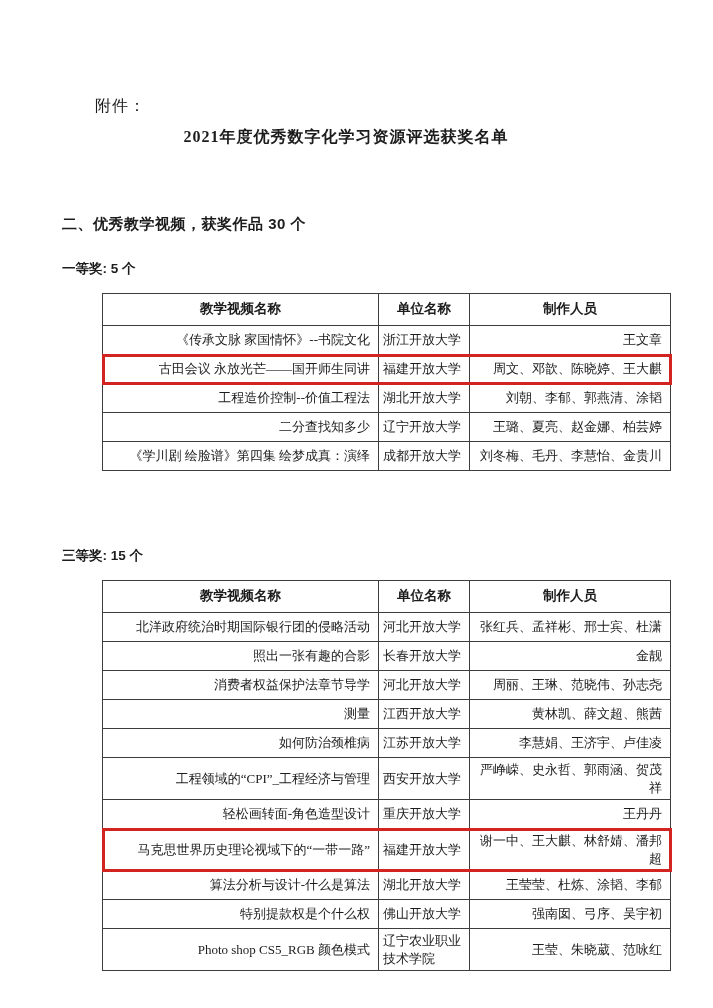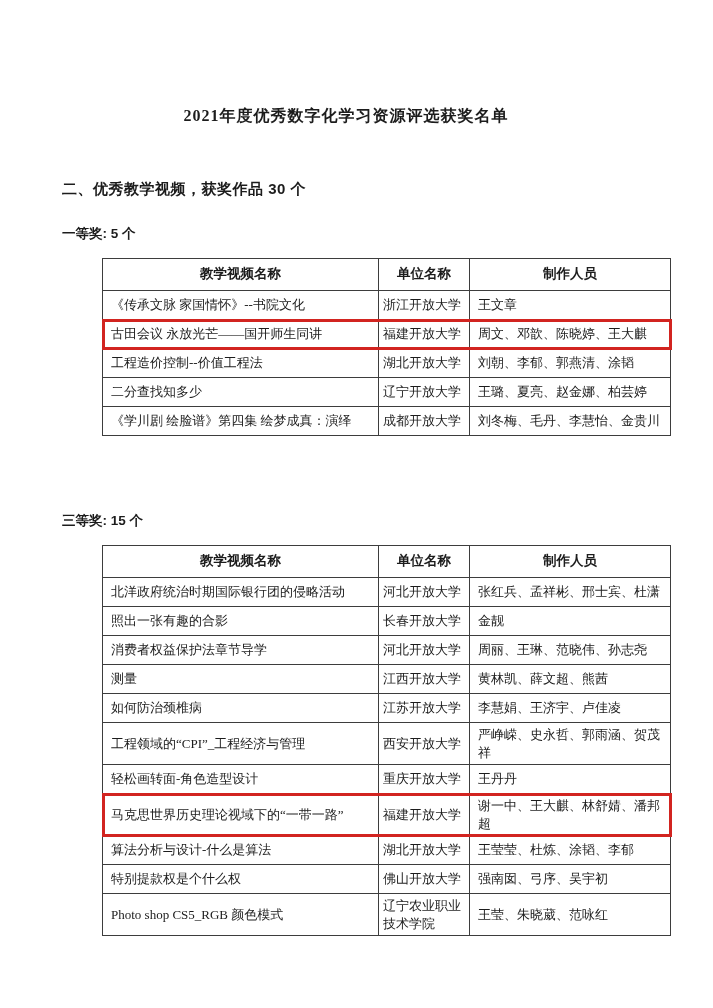--- a/index.html
+++ b/index.html
@@ -24,21 +24,21 @@
   }
   .doc-title {
     margin-top: 10px;
     width: 568px;
     text-align: center;
     font-size: 16px;
     font-weight: bold;
     letter-spacing: 1px;
   }
   .section-heading {
-    margin-top: 53px;
+    margin-top: 67px;
     font-family: "Liberation Sans", "DejaVu Sans", sans-serif;
     font-size: 15px;
     font-weight: bold;
     letter-spacing: 0.5px;
   }
   .prize-heading {
     margin-top: 26px;
     font-family: "Liberation Sans", "DejaVu Sans", sans-serif;
     font-size: 13.5px;
     font-weight: bold;
@@ -55,38 +55,40 @@
   table.awards col.c1 { width: 276px; }
   table.awards col.c2 { width: 91px; }
   table.awards col.c3 { width: 201px; }
   table.awards th, table.awards td {
     border: 1px solid var(--border);
     font-size: 13px;
     padding: 3px 8px;
     vertical-align: middle;
     line-height: 1.35;
     overflow: hidden;
+    text-align: right;
   }
   table.awards th {
     font-size: 13.5px;
     font-weight: bold;
     text-align: center;
     height: 32px;
     padding: 3px 4px;
   }
   table.awards td { height: 29px; }
   table.awards td.unit { text-align: left; padding: 3px 4px; }
   tr.hl { outline: 3px solid var(--hl); outline-offset: -2px; }
 </style>
 </head>
 <body>
 
 <div class="page">
   <div class="content">
 
+    <div class="attachment">附件：</div>
     <div class="doc-title">2021年度优秀数字化学习资源评选获奖名单</div>
     <div class="section-heading">二、优秀教学视频，获奖作品 30 个</div>
 
     <div class="prize-heading">一等奖: 5 个</div>
 
     <table class="awards">
       <colgroup>
           <col class="c1">
           <col class="c2">
           <col class="c3">

